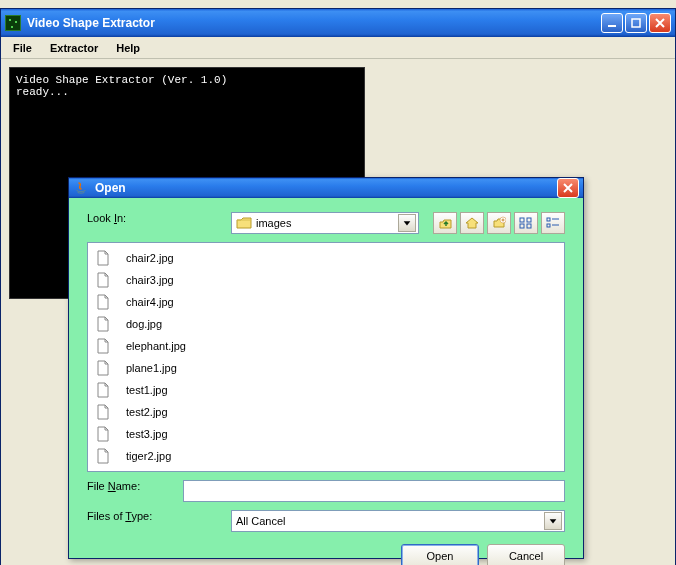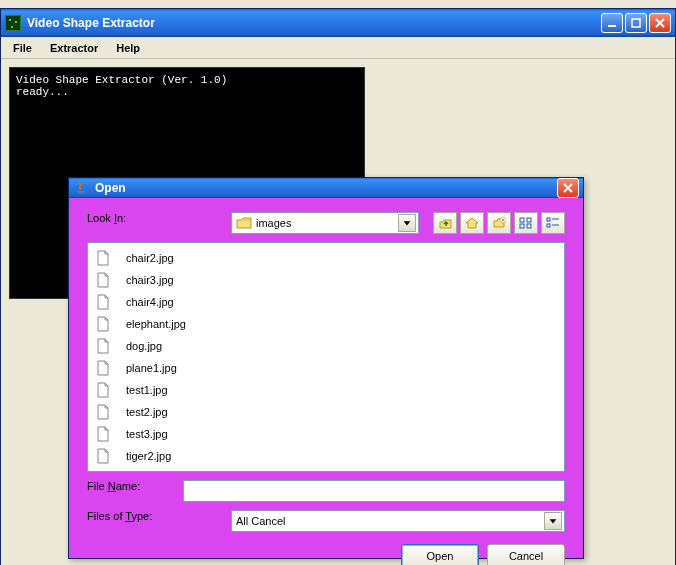--- a/index.html
+++ b/index.html
@@ -99,21 +99,21 @@
     white-space: pre;
   }
 
   
   .dialog {
     position: absolute;
     top: 118px; left: 67px;
     width: 516px;
     height: 382px;
     border: 1px solid #0A246A;
-    background: #d946ef;
+    background: #86efac;
     display: flex;
     flex-direction: column;
     box-shadow: 2px 2px 6px rgba(0,0,0,0.3);
   }
   .dialog .titlebar {
     height: 26px;
     border-radius: 0;
   }
   .java-icon {
     width: 16px; height: 16px;
@@ -382,27 +382,27 @@
           <div class="file-item">
               <svg class="file-icon" viewBox="0 0 14 16">
                 <use href="#svg-file"></use>
               </svg>
               <span>chair4.jpg</span>
             </div>
           <div class="file-item">
               <svg class="file-icon" viewBox="0 0 14 16">
                 <use href="#svg-file"></use>
               </svg>
+              <span>dog.jpg</span>
+            </div>
+          <div class="file-item">
+              <svg class="file-icon" viewBox="0 0 14 16">
+                <use href="#svg-file"></use>
+              </svg>
               <span>elephant.jpg</span>
-            </div>
-          <div class="file-item">
-              <svg class="file-icon" viewBox="0 0 14 16">
-                <use href="#svg-file"></use>
-              </svg>
-              <span>dog.jpg</span>
             </div>
           <div class="file-item">
               <svg class="file-icon" viewBox="0 0 14 16">
                 <use href="#svg-file"></use>
               </svg>
               <span>plane1.jpg</span>
             </div>
           <div class="file-item">
               <svg class="file-icon" viewBox="0 0 14 16">
                 <use href="#svg-file"></use>

